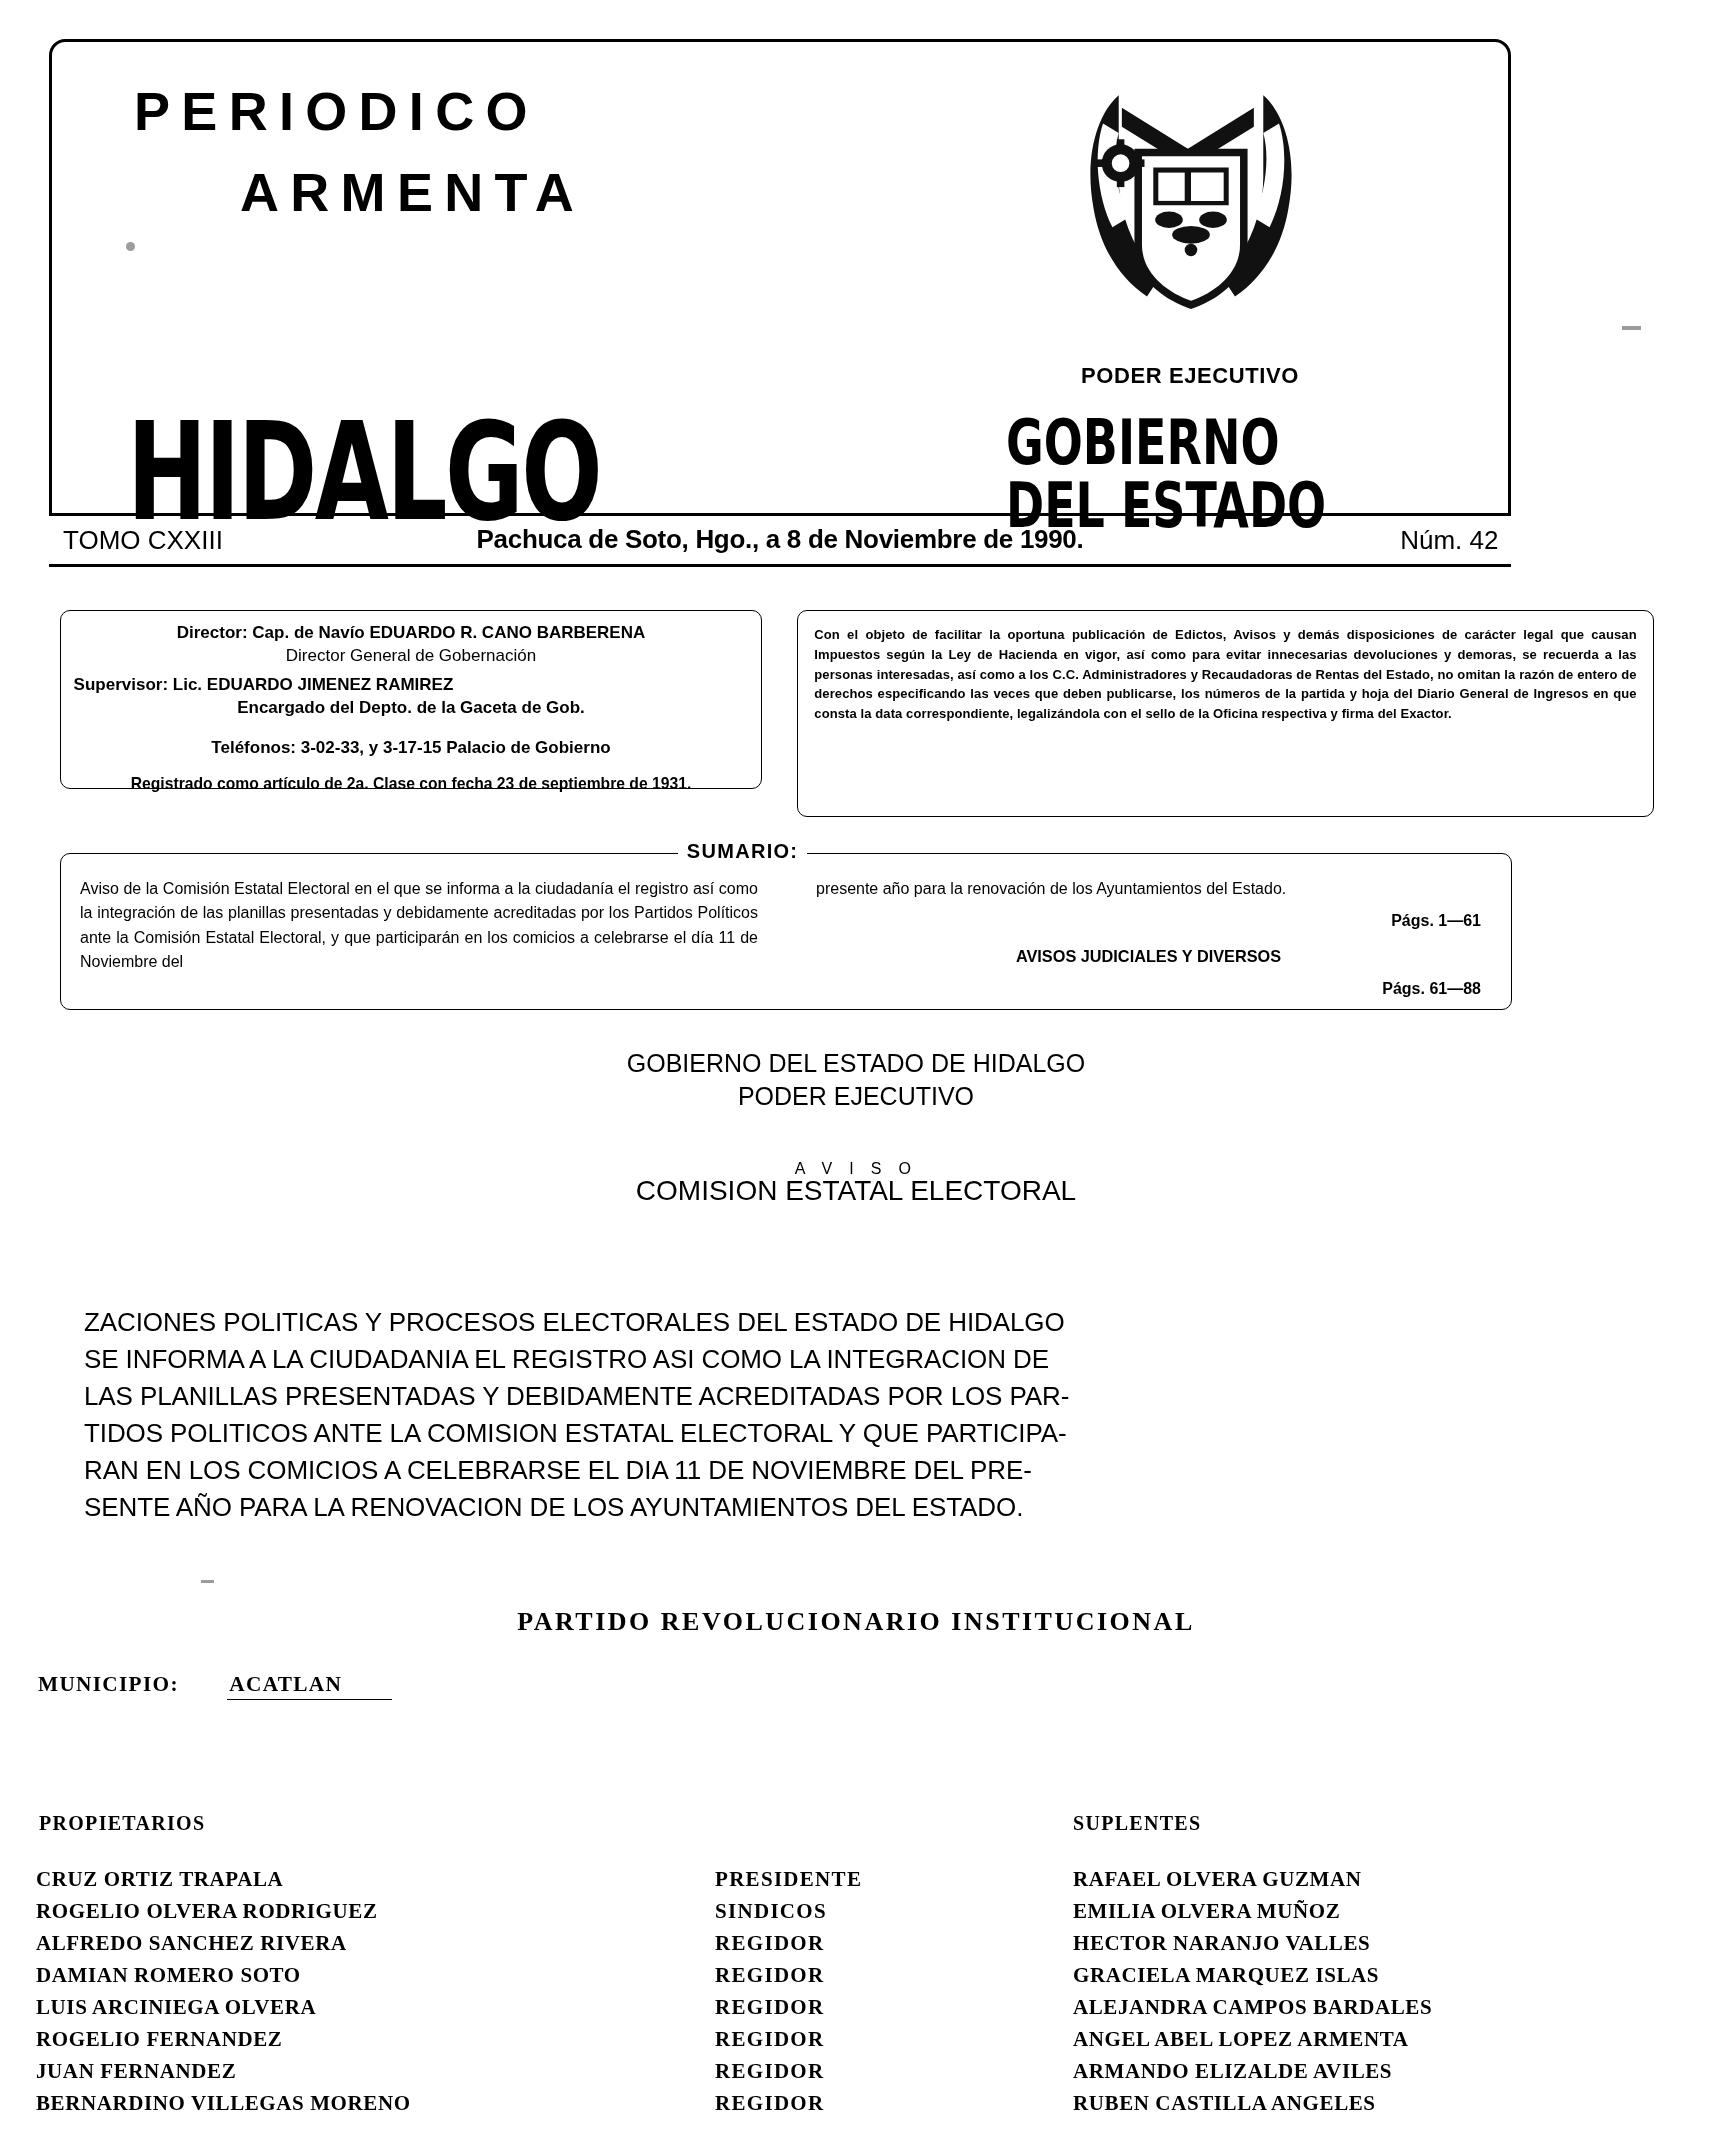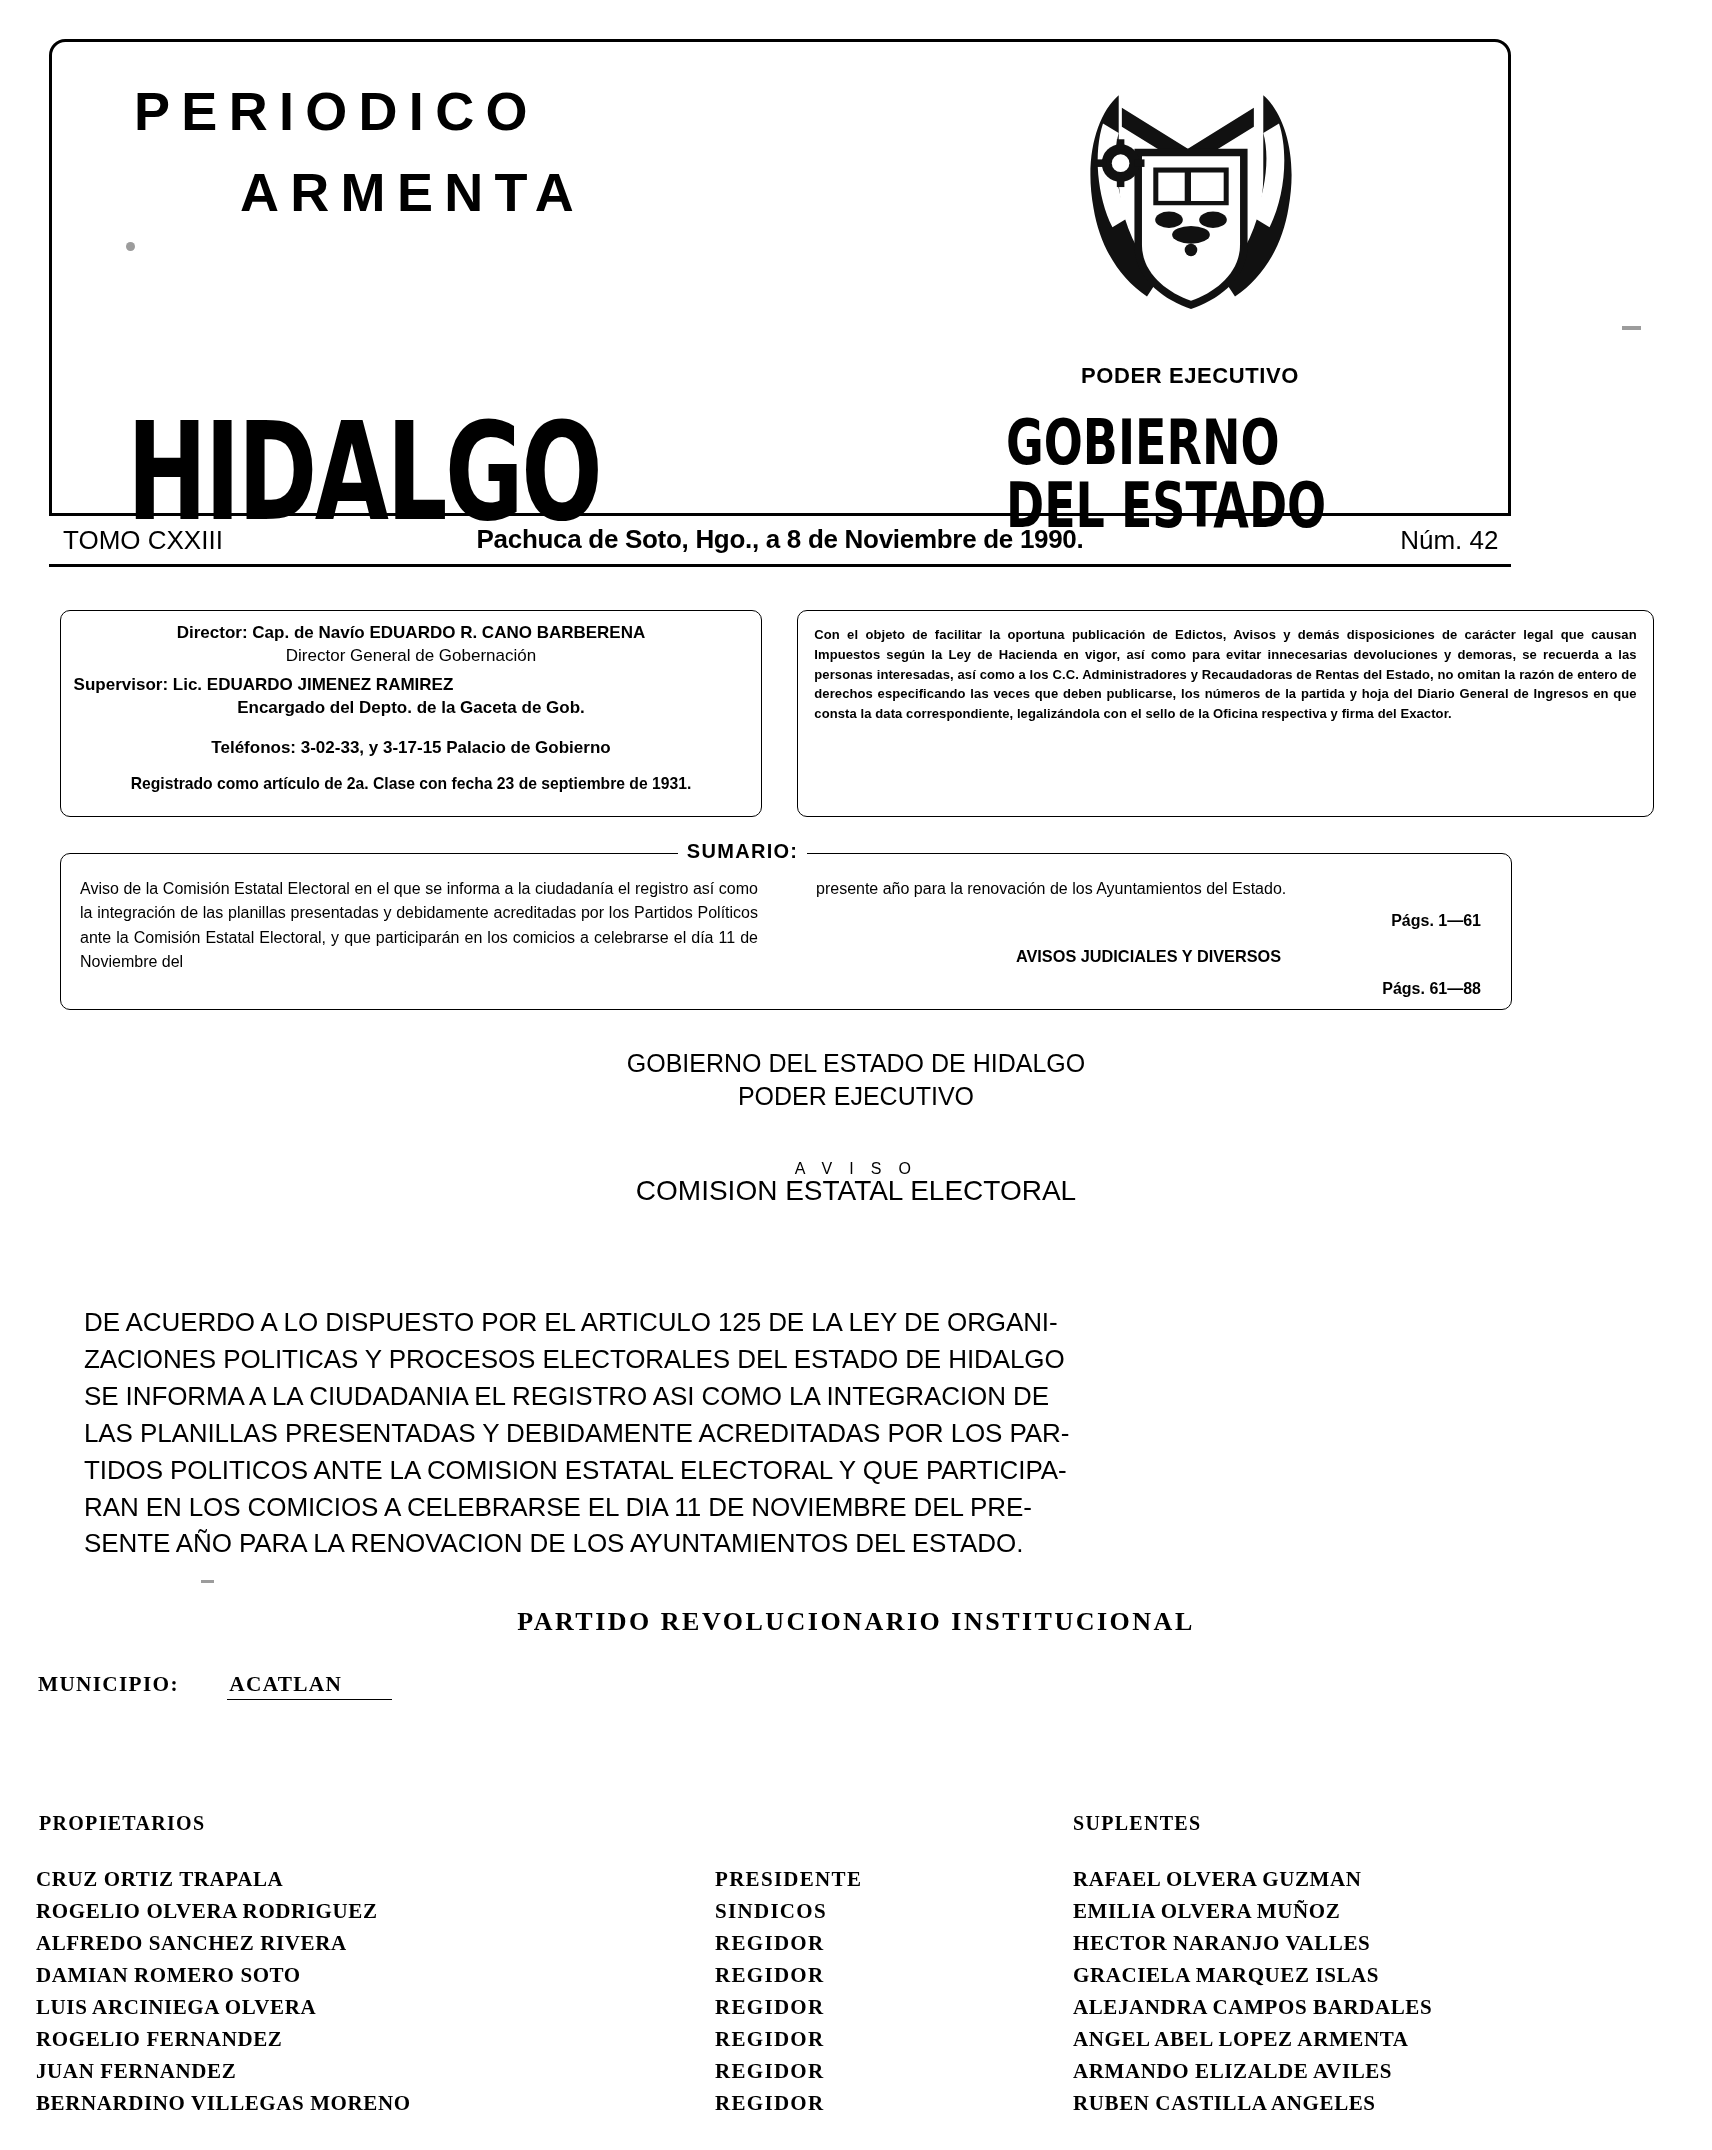--- a/index.html
+++ b/index.html
@@ -130,21 +130,21 @@
     top: 8.8px;
     font-size: 26px;
   }
 
   
   .box-left {
     position: absolute;
     left: 60px;
     top: 610px;
     width: 702px;
-    height: 207px;
+    height: 179px;
     border: 1.9px solid #000;
     border-radius: 10px;
     box-sizing: border-box;
   }
   .box-right {
     position: absolute;
     left: 797px;
     top: 610px;
     width: 857px;
     height: 207px;
@@ -396,21 +396,20 @@
     <div class="avisos-jud">AVISOS JUDICIALES Y DIVERSOS</div>
     <div class="pags2">Págs. 61—88</div>
   </div>
 
   <div class="center-head h-gobierno">GOBIERNO DEL ESTADO DE HIDALGO</div>
   <div class="center-head h-poder">PODER EJECUTIVO</div>
   <div class="center-head h-aviso">A V I S O</div>
   <div class="center-head h-comision">COMISION ESTATAL ELECTORAL</div>
 
   <div class="body-par">
-    <div>DE ACUERDO A LO DISPUESTO POR EL ARTICULO 125 DE LA LEY DE ORGANI-</div>
     <div>ZACIONES POLITICAS Y PROCESOS ELECTORALES DEL ESTADO DE HIDALGO</div>
     <div>SE INFORMA A LA CIUDADANIA EL REGISTRO ASI COMO LA INTEGRACION DE</div>
     <div>LAS PLANILLAS PRESENTADAS Y DEBIDAMENTE ACREDITADAS POR LOS PAR-</div>
     <div>TIDOS POLITICOS ANTE LA COMISION ESTATAL ELECTORAL Y QUE PARTICIPA-</div>
     <div>RAN EN LOS COMICIOS A CELEBRARSE EL DIA 11 DE NOVIEMBRE DEL PRE-</div>
     <div>SENTE AÑO PARA LA RENOVACION DE LOS AYUNTAMIENTOS DEL ESTADO.</div>
   </div>
 
   <div class="partido">PARTIDO  REVOLUCIONARIO  INSTITUCIONAL</div>
   <div class="municipio">

